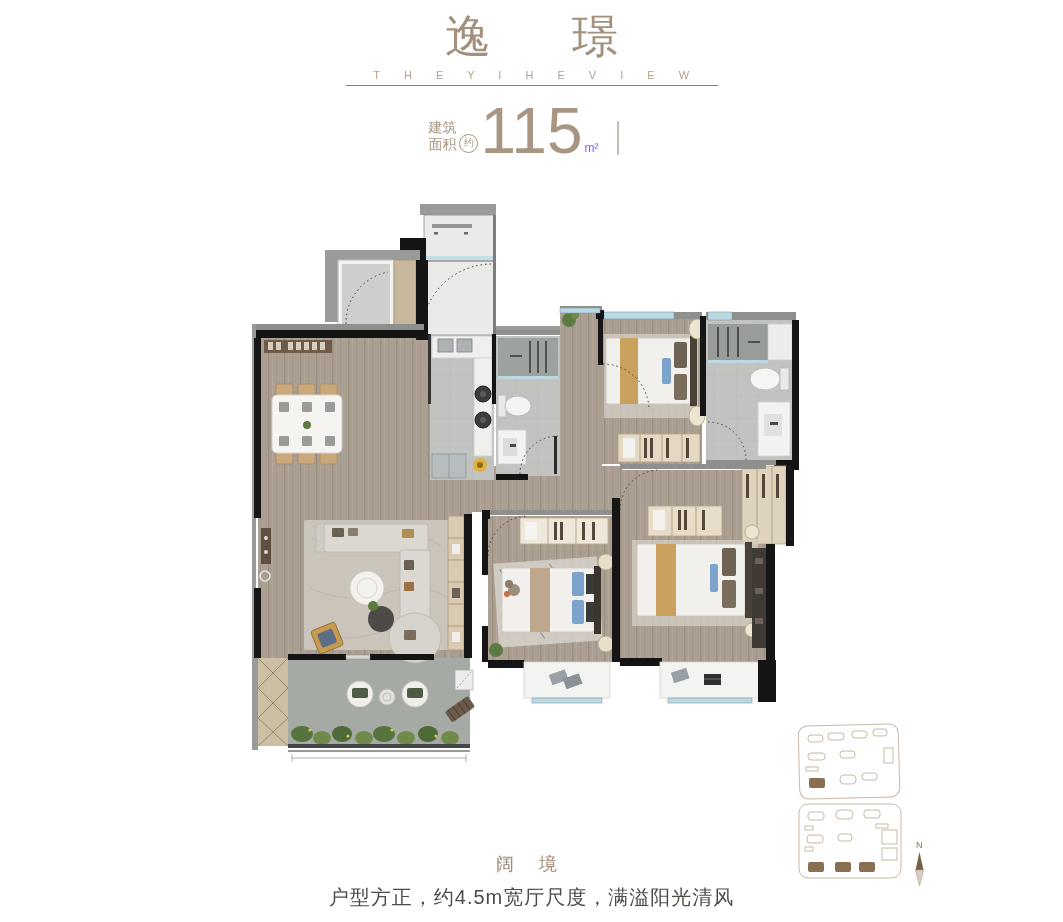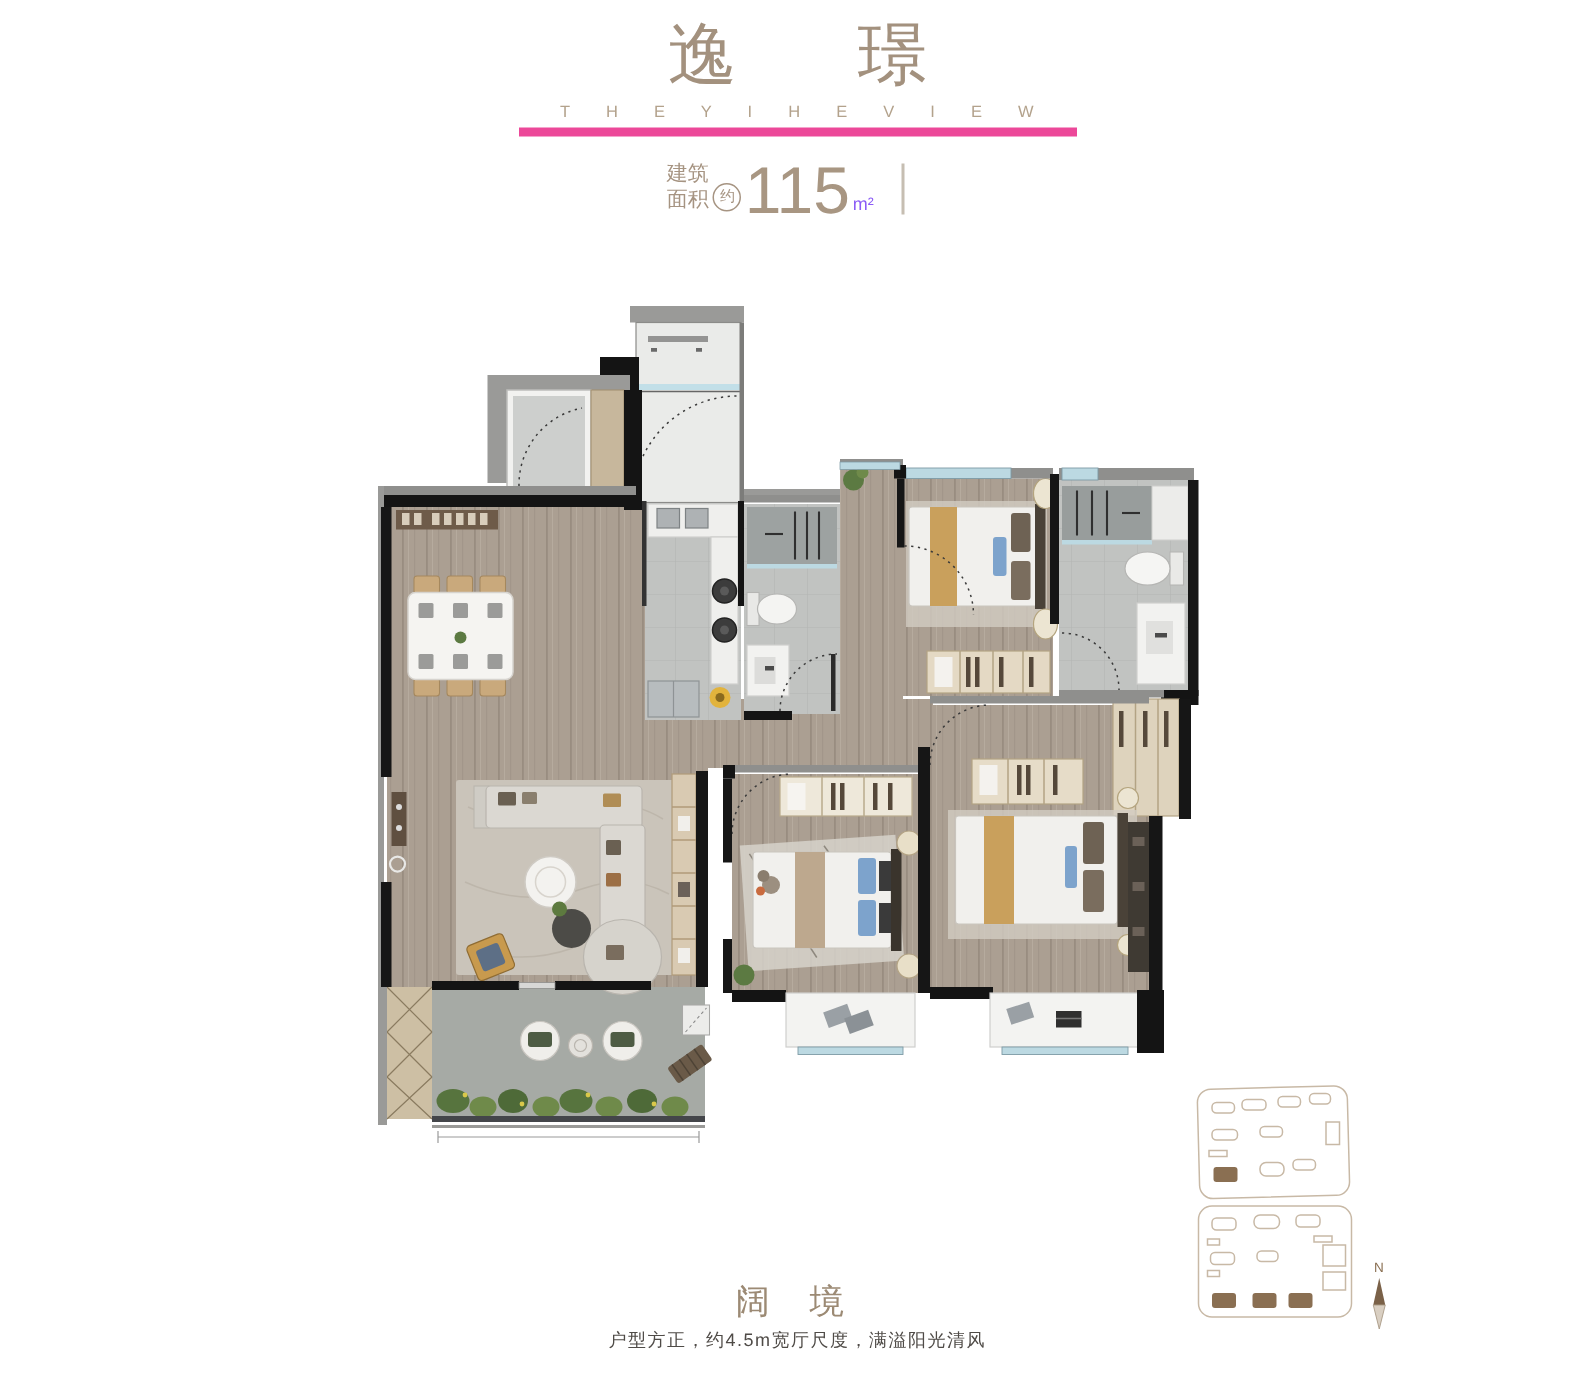--- a/index.html
+++ b/index.html
@@ -4,47 +4,47 @@
 <style>
   * { margin:0; padding:0; box-sizing:border-box; }
   html,body { width:1063px; height:922px; background:#ffffff; overflow:hidden;
     font-family:"Liberation Sans", sans-serif; }
   .page { position:relative; width:1063px; height:714px; background:#fff; }
 
   
   .header { position:absolute; top:0; left:0; width:100%; text-align:center; }
   .title { margin-top:10px; font-size:46px; font-weight:500; color:#a3917e;
     letter-spacing:34px; text-indent:34px; line-height:1.15; }
-  .subtitle-band { width:372px; margin:6px auto 0; border-bottom:6px solid #ec4899;
+  .subtitle-band { width:372px; margin:6px auto 0; border-bottom:1px solid #ec4899;
     padding-bottom:4px; }
   .subtitle { font-size:11px; color:#b3a28c; letter-spacing:10.5px; text-indent:10px;
     white-space:nowrap; }
   .spec-row { margin-top:16px; display:flex; justify-content:center; align-items:flex-end; }
   .area-label { font-size:14px; line-height:1.25; color:#a69482; text-align:left;
     margin-bottom:7px; }
   .approx-circle { width:19px; height:19px; border:1px solid #a69482; border-radius:50%;
     font-size:10px; color:#a69482; display:flex; align-items:center; justify-content:center;
     margin:0 2px 8px 3px; }
-  .area-value { font-size:44px; font-weight:300; color:#a89682; line-height:0.92; }
+  .area-value { font-size:64px; font-weight:300; color:#a89682; line-height:0.92; }
   .area-unit { font-size:12px; color:#8b5cf6; margin:0 0 6px 2px; }
   .spec-divider { width:2px; height:34px; background:#c6beb2; margin:0 16px 6px 18px; }
   .layout-text { font-size:29px; color:#a89682; letter-spacing:3px; margin-bottom:4px; }
 
   
   .floorplan { position:absolute; left:252px; top:198px; }
 
   
   .siteplan { position:absolute; left:796px; top:722px; }
 
   
   .footer { position:absolute; left:0; width:100%; text-align:center; }
   .footer.headline { top:852px; }
   .footer.desc { top:884px; }
-  .footer-headline { font-size:23px; color:#9c8a74; letter-spacing:10px; text-indent:10px; }
-  .footer-desc { font-size:12px; color:#4f4b47; letter-spacing:1px; }
+  .footer-headline { font-size:18px; color:#9c8a74; letter-spacing:10px; text-indent:10px; }
+  .footer-desc { font-size:20px; color:#4f4b47; letter-spacing:1px; }
 </style>
 </head>
 <body>
 
 <div class="page">
 
   <div class="header">
     <div class="title">逸 璟</div>
     <div class="subtitle-band">
       <div class="subtitle">T H E   Y I H E   V I E W</div>

